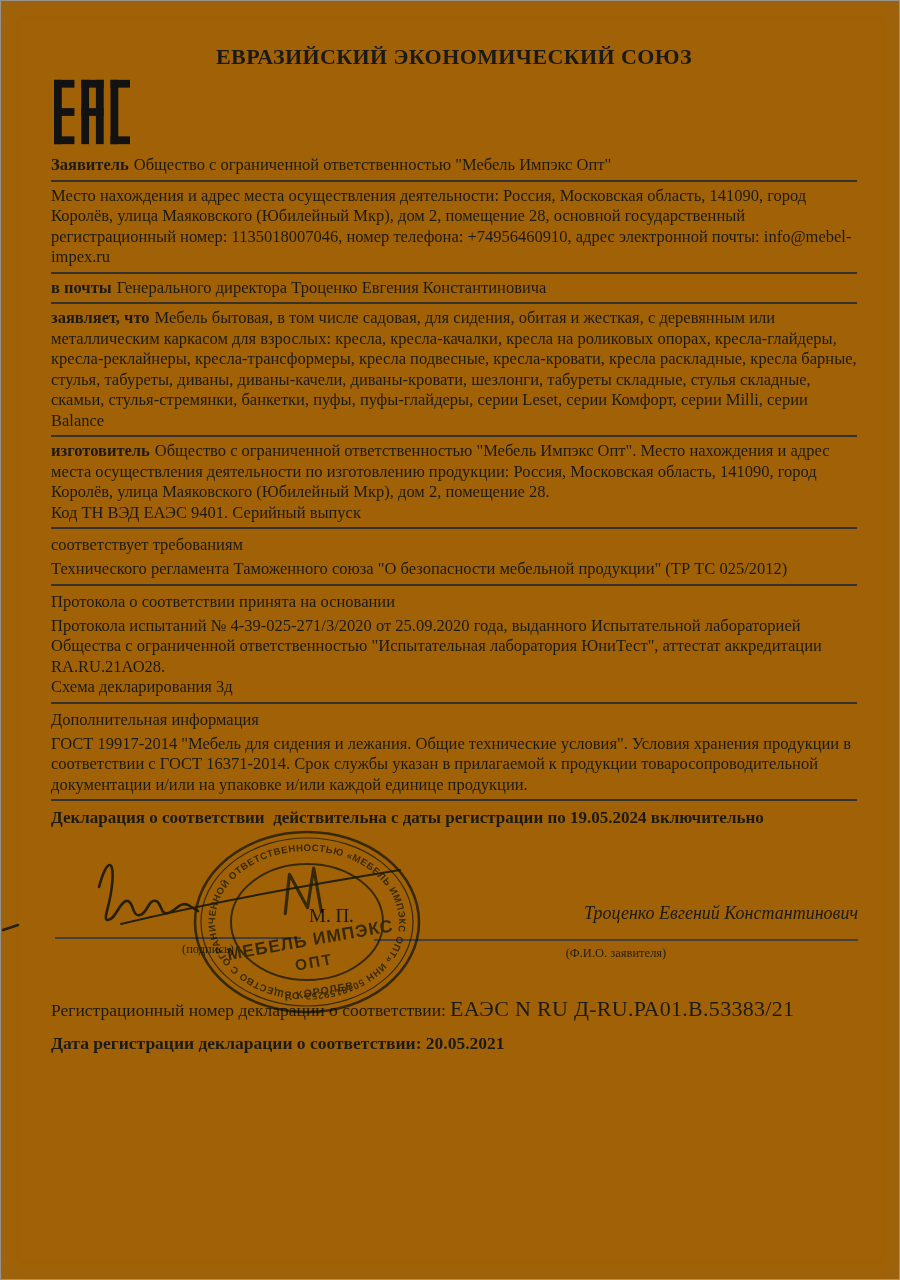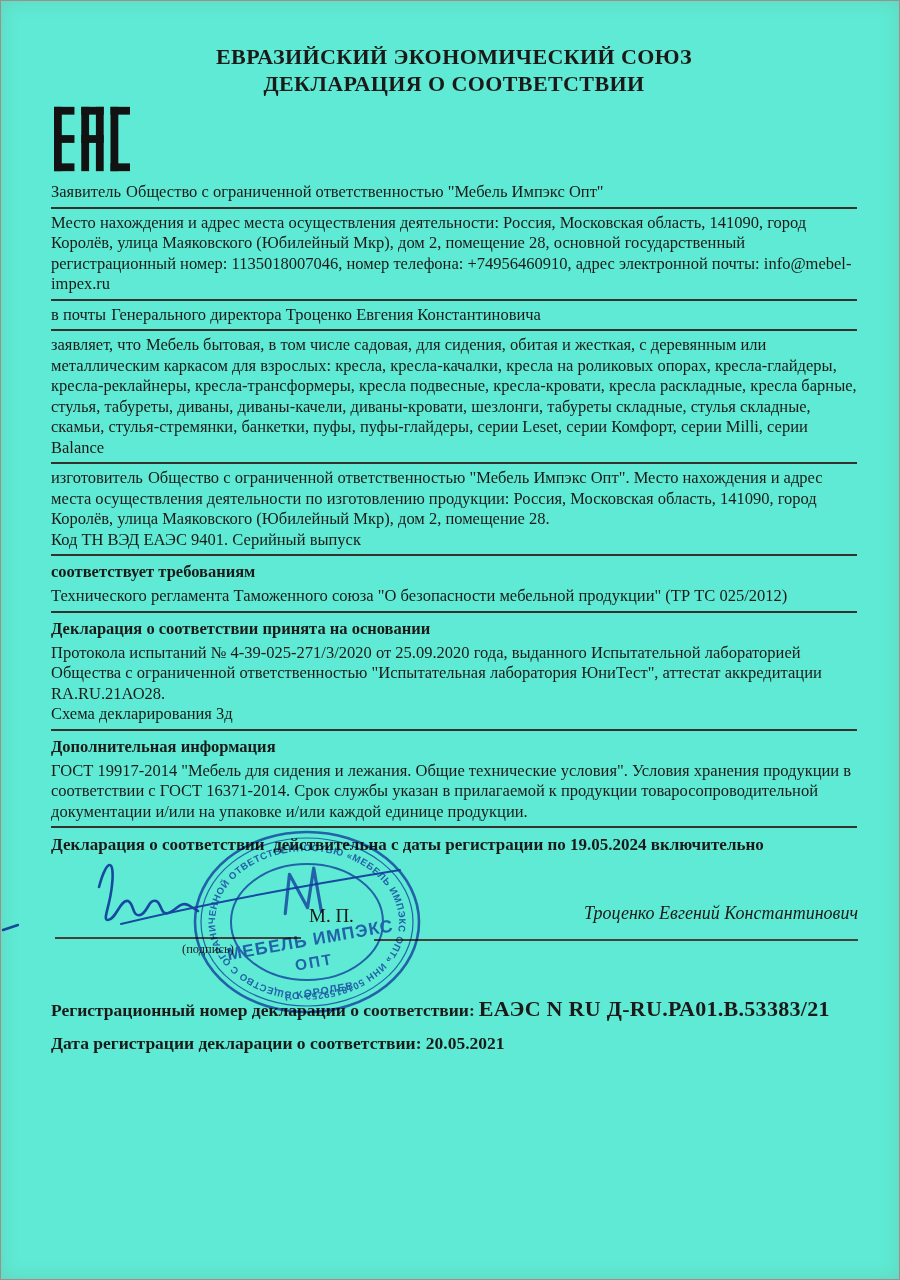--- a/index.html
+++ b/index.html
@@ -1,55 +1,54 @@
 <!DOCTYPE html>
 <html><head>
 <meta charset="utf-8">
 <style>
   html,body{margin:0;padding:0;background:#e8e6e1;}
   .page{
     position:relative;width:898px;height:1278px;margin:0 auto;
-    background:#5eead4;border:1px solid #97928a;overflow:hidden;
+    background:#a16207;border:1px solid #97928a;overflow:hidden;
     box-shadow:inset 0 0 18px rgba(120,110,90,.18);
     font-family:"Liberation Serif","DejaVu Serif",serif;color:#1b1a18;
   }
   .doc{position:absolute;left:50px;right:42px;top:0;}
   .title{ text-align:center;font-weight:bold;font-size:22px;line-height:27px;letter-spacing:.4px;}
   .title-block{margin-top:42px;}
   .eac{margin:9px 0 4px 3px;}
   .sec{font-size:16.5px;line-height:20.5px;padding:2px 0 3px;}
-  .lead{font-weight:normal;margin-right:5px;}
+  .lead{font-weight:bold;margin-right:5px;}
   .hr{border-top:2px solid #35322e;height:0;margin:1px 0 2px;}
-  .hed{font-weight:bold;font-size:16.5px;line-height:21px;padding:3px 0 2px;}
+  .hed{font-weight:normal;font-size:16.5px;line-height:21px;padding:3px 0 2px;}
   .validity{font-weight:bold;font-size:17px;line-height:22px;padding-top:4px;white-space:pre-wrap;}
   
   .sig-area{position:absolute;left:50px;top:888px;right:42px;height:100px;}
   .sig-line{position:absolute;border-bottom:2px solid #44403a;}
   .sig-line.left{left:4px;top:48px;width:246px;}
   .sig-line.right{left:323px;top:50px;width:484px;}
   .mp{position:absolute;left:258px;top:16px;font-size:19px;}
   .sig-name{position:absolute;left:323px;top:14px;width:484px;text-align:right;font-size:18px;font-style:italic;}
   .cap{position:absolute;font-size:12.5px;color:#23211e;}
   .cap.podpis{left:112px;top:53px;margin-left:19px;}
   .cap.fio{left:323px;top:57px;width:484px;text-align:center;}
-  .reg-line{position:absolute;left:50px;top:995px;font-weight:bold;}
+  .reg-line{position:absolute;left:50px;top:995px;font-weight:normal;}
   .reg-line .lbl{font-size:17.5px;}
   .reg-line .val{font-size:22px;letter-spacing:.3px;}
   .date-line{position:absolute;left:50px;top:1032px;font-weight:bold;font-size:17.5px;}
   .overlay{position:absolute;left:0;top:0;pointer-events:none;mix-blend-mode:multiply;}
 </style>
 </head>
 <body>
 
 <div class="page">
   <div class="doc">
 
     <div class="title-block">
       <div class="title">ЕВРАЗИЙСКИЙ ЭКОНОМИЧЕСКИЙ СОЮЗ</div>
-      <div class="title">ДЕКЛАРАЦИЯ О СООТВЕТСТВИИ</div>
     </div>
 
     <div class="eac">
       <svg width="76" height="66" viewBox="0 0 78 66" aria-hidden="true">
         <g fill="#121212">
           <rect x="0" y="0" width="8" height="66"></rect>
             <rect x="0" y="0" width="21" height="8"></rect>
           <rect x="0" y="29" width="21" height="8"></rect>
             <rect x="0" y="58" width="21" height="8"></rect>
           <rect x="28" y="0" width="8" height="66"></rect>
@@ -78,40 +77,41 @@
     <div class="sec">
       <span class="lead">изготовитель</span><span>Общество с ограниченной ответственностью "Мебель Импэкс Опт". Место нахождения и адрес места осуществления деятельности по изготовлению продукции: Россия, Московская область, 141090, город Королёв, улица Маяковского (Юбилейный Мкр), дом 2, помещение 28.</span>
       <div>Код ТН ВЭД ЕАЭС 9401. Серийный выпуск</div>
     </div>
     <div class="hr"></div>
 
     <div class="hed">соответствует требованиям</div>
     <div class="sec">Технического регламента Таможенного союза "О безопасности мебельной продукции" (ТР ТС 025/2012)</div>
     <div class="hr"></div>
 
-    <div class="hed">Декларация о соответствии принята на основании</div>
+    <div class="hed">Протокола о соответствии принята на основании</div>
     <div class="sec">
       <div>Протокола испытаний № 4-39-025-271/3/2020 от 25.09.2020 года, выданного Испытательной лабораторией Общества с ограниченной ответственностью "Испытательная лаборатория ЮниТест", аттестат аккредитации RA.RU.21АО28.</div>
       <div>Схема декларирования 3д</div>
     </div>
     <div class="hr"></div>
 
     <div class="hed">Дополнительная информация</div>
     <div class="sec">ГОСТ 19917-2014 "Мебель для сидения и лежания. Общие технические условия". Условия хранения продукции в соответствии с ГОСТ 16371-2014. Срок службы указан в прилагаемой к продукции товаросопроводительной документации и/или на упаковке и/или каждой единице продукции.</div>
     <div class="hr"></div>
 
     <div class="validity">Декларация о соответствии  действительна с даты регистрации по 19.05.2024 включительно</div>
   </div>
 
   <div class="sig-area">
     <div class="sig-line left"></div>
     <div class="cap podpis">(подпись)</div>
     <div class="mp">М. П.</div>
     <div class="sig-name">Троценко Евгений Константинович</div>
     <div class="sig-line right"></div>
+    <div class="cap fio">(Ф.И.О. заявителя)</div>
   </div>
 
   <div class="reg-line">
     <span class="lbl">Регистрационный номер декларации о соответствии:</span>
     <span class="val">ЕАЭС N RU Д-RU.РА01.В.53383/21</span>
   </div>
   <div class="date-line">
     <span>Дата регистрации декларации о соответствии:</span>
     <span>20.05.2021</span>
   </div>

